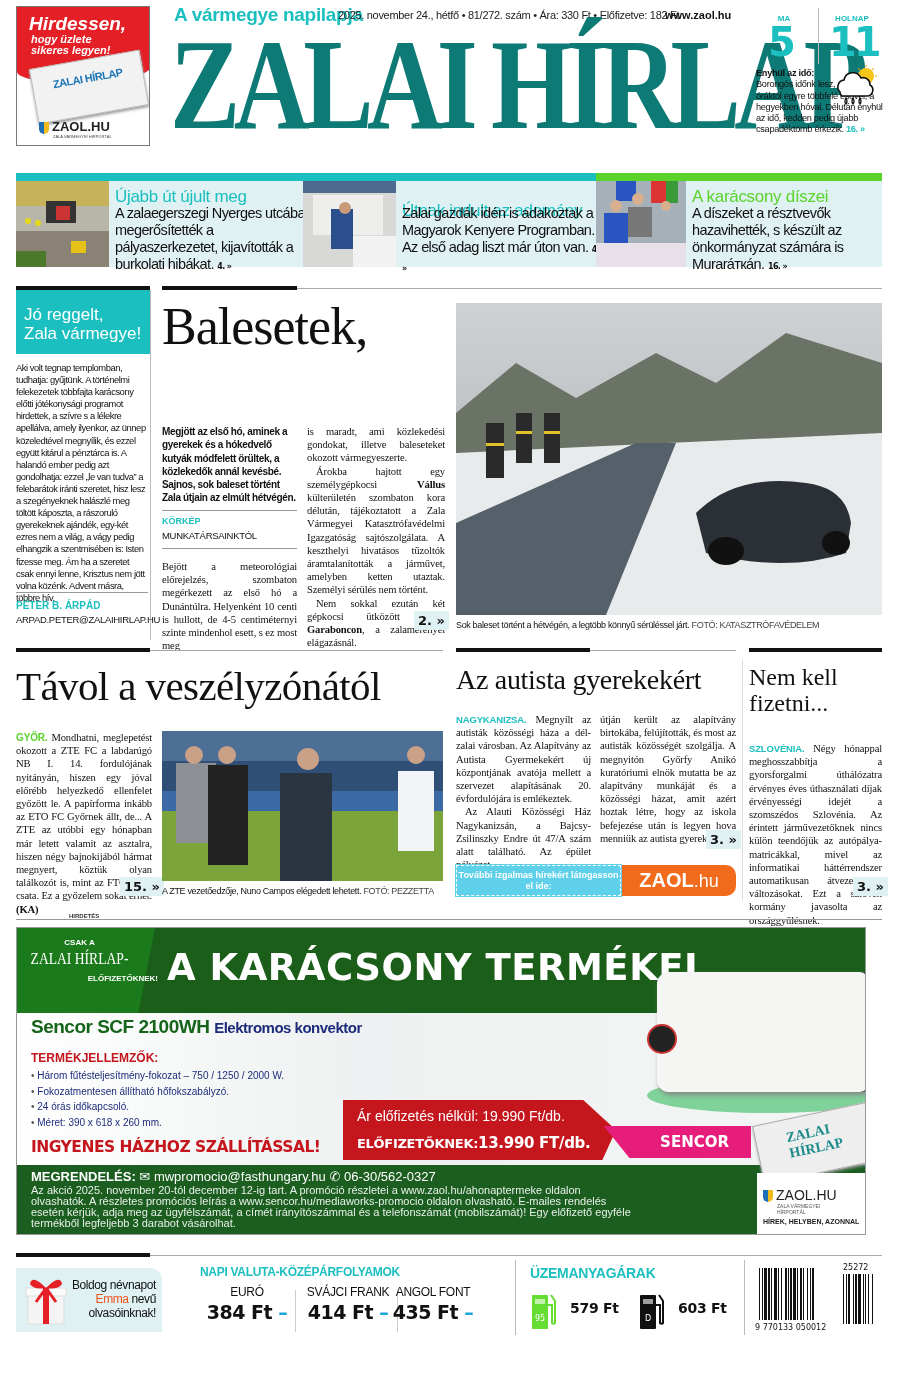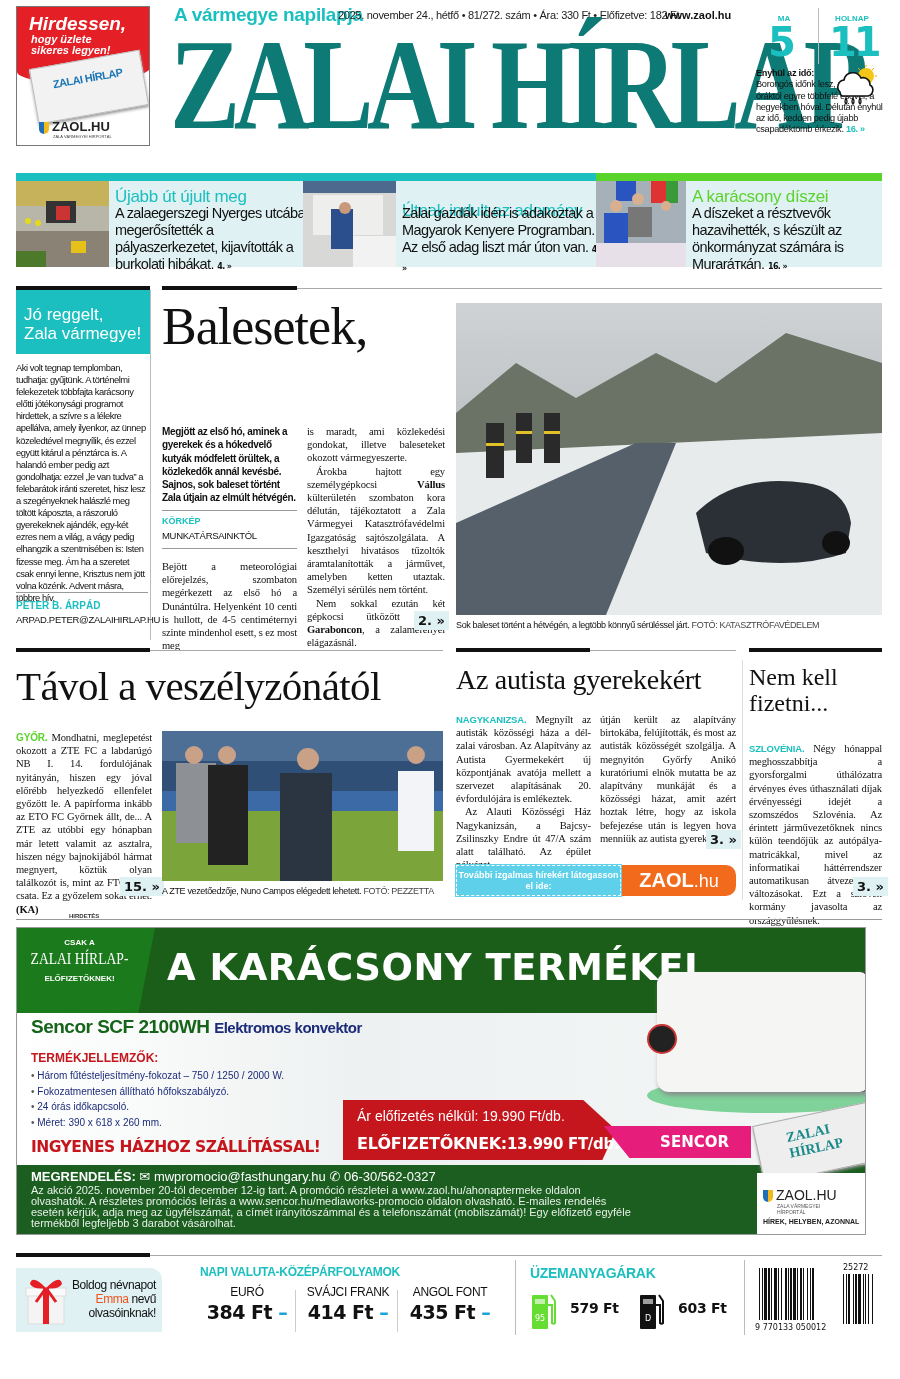--- a/index.html
+++ b/index.html
@@ -73,21 +73,21 @@
 #zaol-promo{left:456px;top:865px;width:280px;height:31px}
 #col-rule2{left:742px;top:660px;width:1px;height:240px;background:#ddd}
 
 #ad-label-line{left:16px;top:919px;width:866px;height:1px;background:#999}
 #ad-label{left:66px;top:913px;font-size:6px;background:#fff;padding:0 3px;color:#333;font-weight:bold}
 #ad{left:16px;top:927px;width:850px;height:308px;border:1px solid #999;background:linear-gradient(90deg,#fff 0%,#eef1f1 40%,#f4f6f6 100%);overflow:hidden}
 #ad-banner{position:absolute;left:0;top:0;width:866px;height:85px;background:#1a5e1a}
 #ad-banner-left{position:absolute;left:0;top:0;width:138px;height:85px;background:#1b7a1b;clip-path:polygon(0 0,100% 0,88% 100%,0 100%)}
 #ad-csak{position:absolute;left:0;top:10px;width:125px;text-align:center;color:#fff;font-weight:bold;font-size:8px}
 #ad-zh{position:absolute;left:0;top:22px;width:125px;text-align:center;color:#fff;font-family:"Liberation Serif",serif;font-size:16px;transform:scaleX(0.85)}
-#ad-elo{position:absolute;left:0;top:46px;width:125px;text-align:center;color:#fff;font-weight:bold;font-size:8px}
+#ad-elo{position:absolute;left:16px;top:46px;width:125px;text-align:right;color:#fff;font-weight:bold;font-size:8px}
 #ad-headline{position:absolute;left:150px;top:18px;color:#fff;font-weight:900;font-size:37px;font-family:"DejaVu Sans",sans-serif;letter-spacing:0.5px}
 #ad-product{position:absolute;left:14px;top:88px;font-size:19px;font-weight:900;color:#15641a;font-family:Liberation Sans, sans-serif;letter-spacing:-0.5px}
 #ad-product span{color:#1c2c7a;font-size:15px}
 #ad-feat-title{position:absolute;left:14px;top:123px;font-size:12px;font-weight:bold;color:#c4161c}
 #ad-feat{position:absolute;left:14px;top:140px;font-size:10px;line-height:15.5px;color:#1c2c7a;list-style:none}
 #ad-feat li::before{content:"• ";color:#555}
 #ad-free{position:absolute;left:14px;top:210px;font-size:15.5px;font-weight:900;color:#c4161c;font-family:"DejaVu Sans",sans-serif;letter-spacing:-0.5px}
 #ad-price{position:absolute;left:326px;top:172px;width:273px;height:60px;background:#c4161c;clip-path:polygon(0 0,88% 0,100% 50%,95% 100%,0 100%)}
 #ad-price1{position:absolute;left:340px;top:180px;color:#fff;font-size:14px}
 #ad-price2{position:absolute;left:340px;top:206px;color:#fff;font-size:15px;font-weight:900;font-family:"DejaVu Sans",sans-serif;letter-spacing:-0.3px}
@@ -326,21 +326,21 @@
   <div id="ad-feat-title">TERMÉKJELLEMZŐK:</div>
   <ul id="ad-feat">
     <li>Három fűtésteljesítmény-fokozat – 750 / 1250 / 2000 W.</li>
     <li>Fokozatmentesen állítható hőfokszabályzó.</li>
     <li>24 órás időkapcsoló.</li>
     <li>Méret: 390 x 618 x 260 mm.</li>
   </ul>
   <div id="ad-free">INGYENES HÁZHOZ SZÁLLÍTÁSSAL!</div>
   <div id="ad-price"></div>
   <div id="ad-price1">Ár előfizetés nélkül: 19.990 Ft/db.</div>
-  <div id="ad-price2"><span style="font-size:16px">ELŐFIZETŐKNEK:</span><span>13.990 FT/db.</span></div>
+  <div id="ad-price2"><span style="font-size:13px">ELŐFIZETŐKNEK:</span><span>13.990 FT/db.</span></div>
   <div id="ad-sencor">SENCOR</div>
   <div id="ad-foot"></div>
   <div id="ad-order"><b>MEGRENDELÉS:</b> <span>✉</span> <span>mwpromocio@fasthungary.hu</span> <span>✆</span> <span>06-30/562-0327</span></div>
   <div id="ad-fine">Az akció 2025. november 20-tól december 12-ig tart. A promóció részletei a www.zaol.hu/ahonaptermeke oldalon olvashatók. A részletes promóciós leírás a www.sencor.hu/mediaworks-promocio oldalon olvasható. E-mailes rendelés esetén kérjük, adja meg az ügyfélszámát, a címét irányítószámmal és a telefonszámát (mobilszámát)! Egy előfizető egyféle termékből legfeljebb 3 darabot vásárolhat.</div>
   <div id="ad-paper">
       <span>ZALAI HÍRLAP</span>
     </div>
   <div id="ad-zaolbox"></div>
   <div id="ad-zaol"><span class="shield"></span><span>ZAOL.HU</span></div>
   <div id="ad-zaol-sub">ZALA VÁRMEGYEI HÍRPORTÁL</div>
@@ -363,21 +363,21 @@
 <div class="fx narrow" style="left:197px">
     <div class="fx-lab">EURÓ</div>
     <div class="fx-val"><span>384 Ft</span> <span class="dash">–</span></div>
   </div>
 <div class="fx-sep" style="left:295px"></div>
 <div class="fx narrow" style="left:298px">
     <div class="fx-lab">SVÁJCI FRANK</div>
     <div class="fx-val"><span>414 Ft</span> <span class="dash">–</span></div>
   </div>
 <div class="fx-sep" style="left:397px"></div>
-<div class="fx narrow" style="left:400px">
+<div class="fx narrow" style="left:383px">
     <div class="fx-lab">ANGOL FONT</div>
     <div class="fx-val"><span>435 Ft</span> <span class="dash">–</span></div>
   </div>
 <div class="vr" style="left:515px;top:1260px;height:75px"></div>
 
 <div class="abs narrow" id="fuel-title">ÜZEMANYAGÁRAK</div>
 <svg class="pump" style="left:532px" viewBox="0 0 24 38">
   <rect x="0" y="4" width="16" height="34" rx="1" fill="#66dd33"></rect>
     <rect x="3" y="8" width="10" height="5" fill="#fff" opacity="0.6"></rect>
   <path d="M16 14 h4 v18 a2 2 0 0 0 3 0 v-22 l-4 -6" stroke="#66dd33" stroke-width="2" fill="none"></path>

